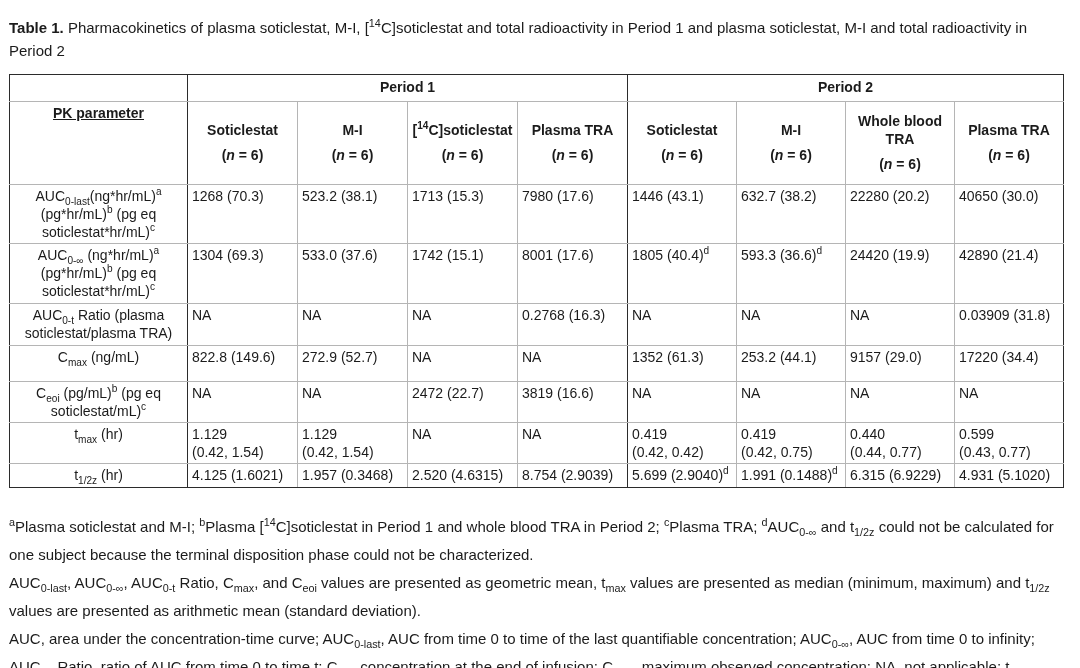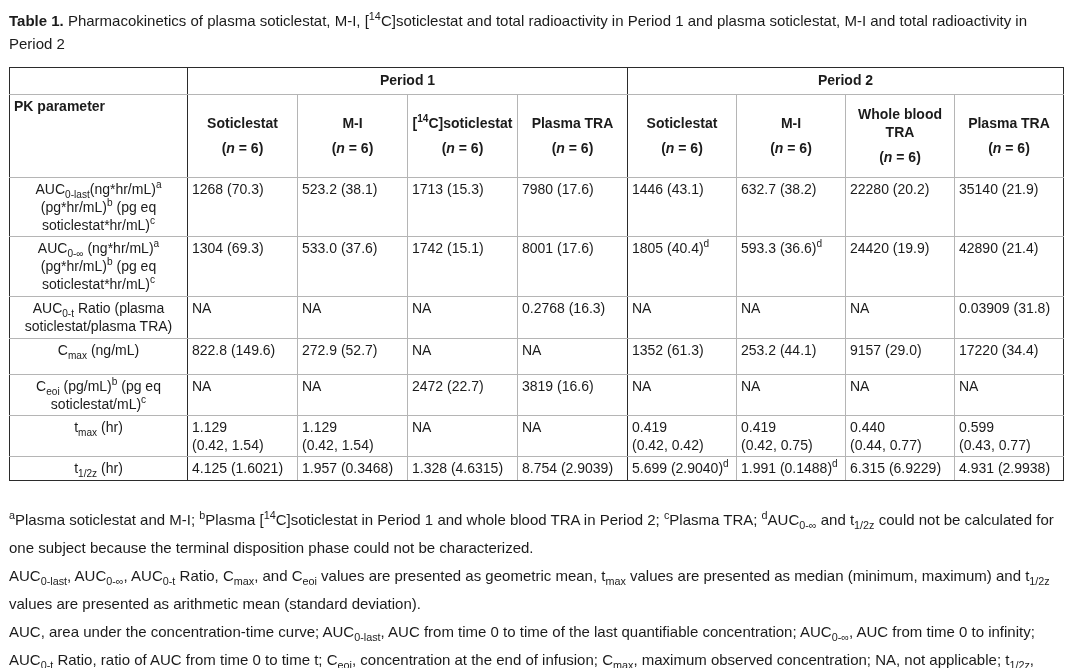--- a/index.html
+++ b/index.html
@@ -5,38 +5,38 @@
   html, body { margin: 0; padding: 0; background: #ffffff; }
   body {
     width: 1080px; height: 668px; overflow: hidden;
     font-family: "Liberation Sans", sans-serif;
     color: #1b1b1b;
     -webkit-font-smoothing: antialiased;
   }
   .page { padding: 6px 9px 0 9px; }
   .title {
     font-size: 15px; line-height: 1.55;
-    margin: 3px 0 11px 0; max-width: 1062px;
+    margin: 10px 0 11px 0; max-width: 1062px;
   }
   .title .b { font-weight: bold; }
 
   table.pk {
     border-collapse: collapse; table-layout: fixed;
     width: 1054px; font-size: 14px;
   }
   .pk th, .pk td {
     border: 1px solid #b5b5b5;
     padding: 2px 4px;
     vertical-align: top;
     line-height: 1.3;
   }
   .pk thead th { font-weight: bold; }
   .pk .corner { height: 22px; }
   .pk .grp { text-align: center; vertical-align: middle; height: 22px; }
-  .pk .pkhead { text-align: left; vertical-align: top; height: 78px; }
+  .pk .pkhead { text-align: center; vertical-align: top; height: 78px; text-decoration: underline; }
   .pk .colhead { text-align: center; vertical-align: middle; }
   .pk .colhead .lbl { white-space: pre-line; }
   .pk .colhead .nn { margin-top: 7px; font-weight: bold; }
   .pk td.param { text-align: center; }
   .pk td.val { text-align: left; white-space: pre-line; }
 
   
   .pk .dark-r { border-right-color: #2b2b2b; }
   .pk tr > *:first-child { border-left-color: #2b2b2b; }
   .pk tr > *:last-child  { border-right-color: #2b2b2b; }
@@ -112,21 +112,21 @@
     <tbody>
         <tr style="height:55px">
           <td class="param dark-r">AUC<sub>0-last</sub>(ng*hr/mL)<sup>a</sup> (pg*hr/mL)<sup>b</sup> (pg eq soticlestat*hr/mL)<sup>c</sup></td>
           <td class="val">1268 (70.3)</td>
           <td class="val">523.2 (38.1)</td>
           <td class="val">1713 (15.3)</td>
           <td class="val dark-r">7980 (17.6)</td>
           <td class="val">1446 (43.1)</td>
           <td class="val">632.7 (38.2)</td>
           <td class="val">22280 (20.2)</td>
-          <td class="val">35140 (21.9)</td>
+          <td class="val">40650 (30.0)</td>
         </tr>
         <tr style="height:55px">
           <td class="param dark-r">AUC<sub>0-∞</sub> (ng*hr/mL)<sup>a</sup> (pg*hr/mL)<sup>b</sup> (pg eq soticlestat*hr/mL)<sup>c</sup></td>
           <td class="val">1304 (69.3)</td>
           <td class="val">533.0 (37.6)</td>
           <td class="val">1742 (15.1)</td>
           <td class="val dark-r">8001 (17.6)</td>
           <td class="val">1805 (40.4)<sup>d</sup></td>
           <td class="val">593.3 (36.6)<sup>d</sup></td>
           <td class="val">24420 (19.9)</td>
@@ -179,26 +179,26 @@
 (0.42, 0.75)</td>
           <td class="val">0.440
 (0.44, 0.77)</td>
           <td class="val">0.599
 (0.43, 0.77)</td>
         </tr>
         <tr style="height:21px">
           <td class="param dark-r">t<sub>1/2z</sub> (hr)</td>
           <td class="val">4.125 (1.6021)</td>
           <td class="val">1.957 (0.3468)</td>
-          <td class="val">1.328 (4.6315)</td>
+          <td class="val">2.520 (4.6315)</td>
           <td class="val dark-r">8.754 (2.9039)</td>
           <td class="val">5.699 (2.9040)<sup>d</sup></td>
           <td class="val">1.991 (0.1488)<sup>d</sup></td>
           <td class="val">6.315 (6.9229)</td>
-          <td class="val">4.931 (2.9938)</td>
+          <td class="val">4.931 (5.1020)</td>
         </tr>
       </tbody>
   </table>
 
   <div class="notes">
       <p><sup>a</sup>Plasma soticlestat and M-I; <sup>b</sup>Plasma [<sup>14</sup>C]soticlestat in Period 1 and whole blood TRA in Period 2; <sup>c</sup>Plasma TRA; <sup>d</sup>AUC<sub>0-∞</sub> and t<sub>1/2z</sub> could not be calculated for one subject because the terminal disposition phase could not be characterized.</p>
       <p>AUC<sub>0-last</sub>, AUC<sub>0-∞</sub>, AUC<sub>0-t</sub> Ratio, C<sub>max</sub>, and C<sub>eoi</sub> values are presented as geometric mean, t<sub>max</sub> values are presented as median (minimum, maximum) and t<sub>1/2z</sub> values are presented as arithmetic mean (standard deviation).</p>
       <p>AUC, area under the concentration-time curve; AUC<sub>0-last</sub>, AUC from time 0 to time of the last quantifiable concentration; AUC<sub>0-∞</sub>, AUC from time 0 to infinity; AUC<sub>0-t</sub> Ratio, ratio of AUC from time 0 to time t; C<sub>eoi</sub>, concentration at the end of infusion; C<sub>max</sub>, maximum observed concentration; NA, not applicable; t<sub>1/2z</sub>, terminal disposition phase half-life; t<sub>max</sub>, time of first occurrence of C<sub>max</sub>; TRA, total radioactivity</p>
     </div>
 

